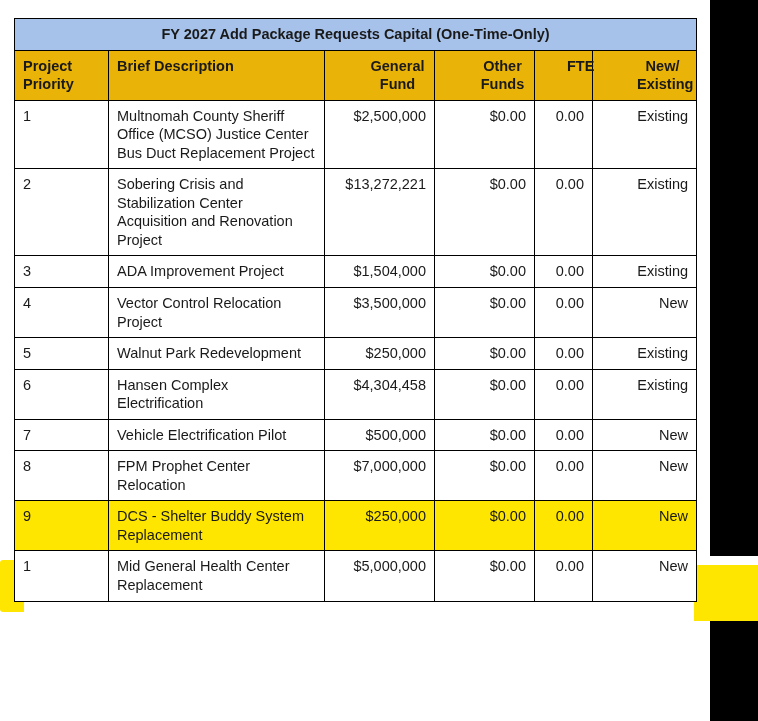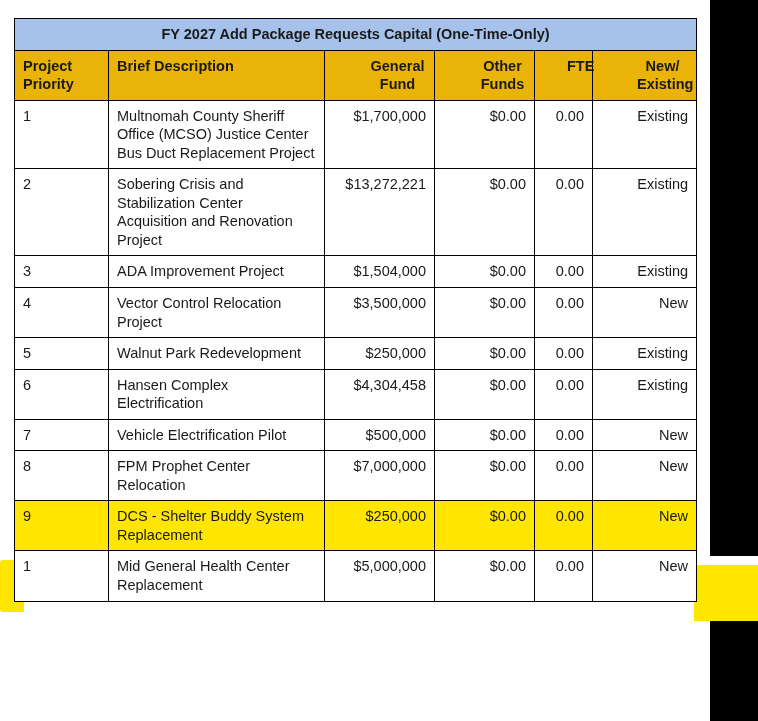--- a/index.html
+++ b/index.html
@@ -134,21 +134,21 @@
         <th class="right">General Fund</th>
         <th class="right">Other Funds</th>
         <th class="center">FTE</th>
         <th class="right">New/ Existing</th>
       </tr>
     </thead>
     <tbody>
         <tr>
           <td class="lft">1</td>
           <td class="lft desc-cell">Multnomah County Sheriff Office (MCSO) Justice Center Bus Duct Replacement Project</td>
-          <td class="num">$1,700,000</td>
+          <td class="num">$2,500,000</td>
           <td class="num">$0.00</td>
           <td class="ctr">0.00</td>
           <td class="rgt">Existing</td>
         </tr>
         <tr>
           <td class="lft">2</td>
           <td class="lft desc-cell">Sobering Crisis and Stabilization Center Acquisition and Renovation Project</td>
           <td class="num">$13,272,221</td>
           <td class="num">$0.00</td>
           <td class="ctr">0.00</td>

